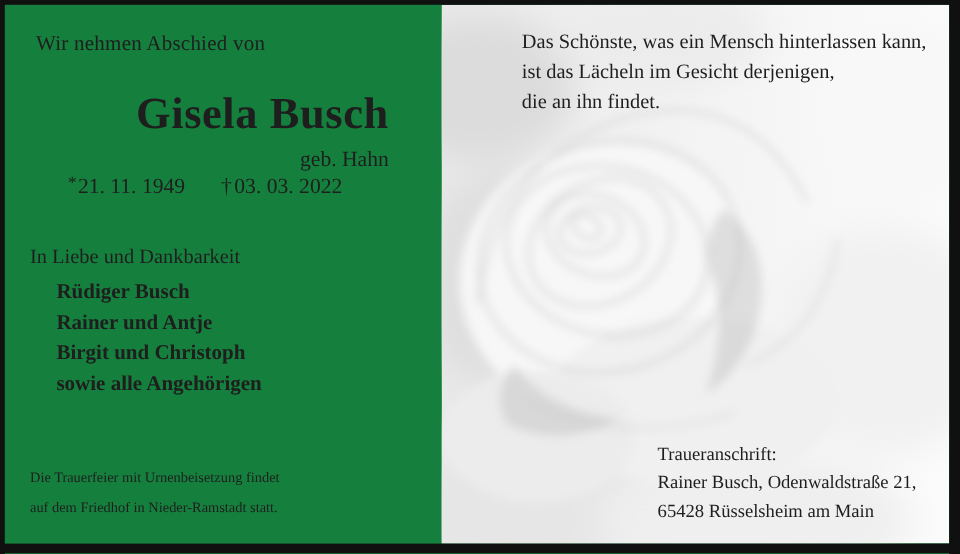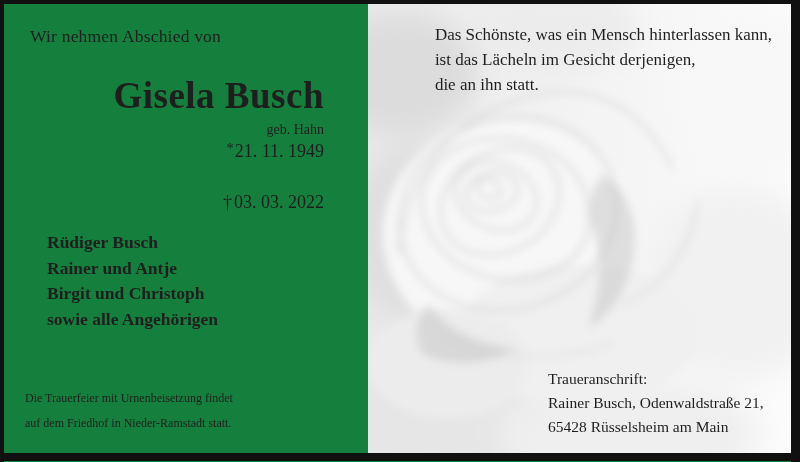--- a/index.html
+++ b/index.html
@@ -33,24 +33,24 @@
     font-size: 17.5px; letter-spacing: 0.2px;
   }
   .name-block {
     position: absolute; left: 18px; top: 76px;
     width: 306px; text-align: right;
   }
   .deceased-name {
     font-size: 37px; font-weight: bold; letter-spacing: 0.5px;
     line-height: 1.1;
   }
-  .maiden-name { font-size: 14px; margin-top: 5px; }
+  .maiden-name { font-size: 18px; margin-top: 5px; }
   .dates-row {
     display: flex; justify-content: center; gap: 30px;
-    font-size: 18px; margin-top: 2px; white-space: nowrap; flex-direction: column;
+    font-size: 18px; margin-top: 2px; white-space: nowrap;
   }
   .date-symbol { display: inline-block; }
   .birth-symbol { font-size: 0.8em; vertical-align: 4px; margin-right: 1px; }
   .death-symbol { margin-right: 2px; }
 
   .condolence-intro {
     position: absolute; left: 25px; top: 204px; font-size: 17px;
   }
   .mourners {
     position: absolute; left: 25px; top: 230px;
@@ -134,37 +134,38 @@
 
   <div class="name-block">
     <div class="deceased-name">Gisela Busch</div>
     <div class="maiden-name">geb. Hahn</div>
     <div class="dates-row">
       <span><span class="date-symbol birth-symbol">*</span><span>21. 11. 1949</span></span>
       <span><span class="date-symbol death-symbol">†</span><span>03. 03. 2022</span></span>
     </div>
   </div>
 
+  <div class="condolence-intro">In Liebe und Dankbarkeit</div>
 
   <div class="mourners">
     <div>Rüdiger Busch</div>
     <div>Rainer und Antje</div>
     <div>Birgit und Christoph</div>
     <div>sowie alle Angehörigen</div>
   </div>
 
   <div class="funeral">
     <div>Die Trauerfeier mit Urnenbeisetzung findet</div>
     <div>auf dem Friedhof in Nieder-Ramstadt statt.</div>
   </div>
 
   <div class="quote">
     <div>Das Schönste, was ein Mensch hinterlassen kann,</div>
     <div>ist das Lächeln im Gesicht derjenigen,</div>
-    <div>die an ihn statt.</div>
+    <div>die an ihn findet.</div>
   </div>
 
   <div class="address">
     <div>Traueranschrift:</div>
     <div>Rainer Busch, Odenwaldstraße 21,</div>
     <div>65428 Rüsselsheim am Main</div>
   </div>
 
 </div>
 

